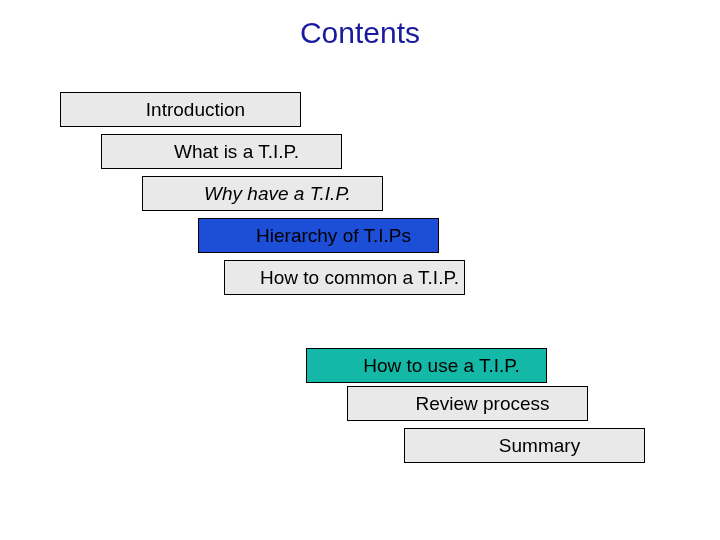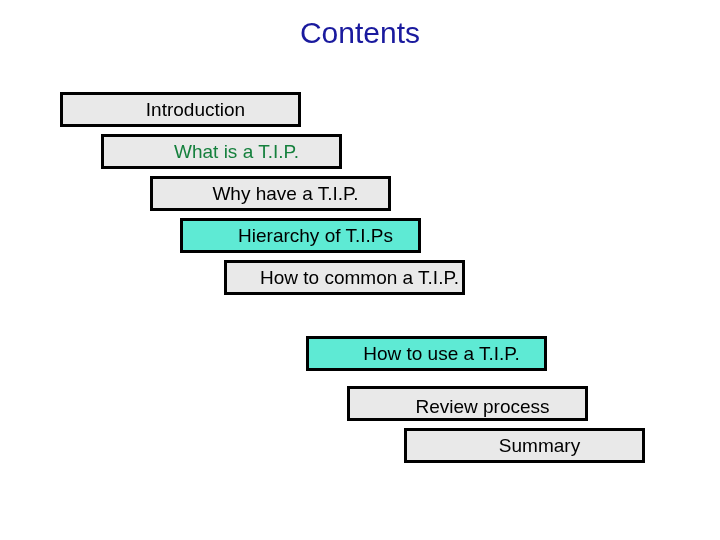--- a/index.html
+++ b/index.html
@@ -45,21 +45,21 @@
     width: 720px;
     height: 540px;
   }
 
   .stair-item {
     position: absolute;
     box-sizing: border-box;
     width: 241px;
     height: 35px;
     background: #e9e9e9;
-    border: 3px solid #0369a1;
+    border: 1px solid #0369a1;
     display: flex;
     align-items: center;
     justify-content: center;
     overflow: visible;
     padding-left: 16px;
   }
 
   .stair-label {
     font-family: "Liberation Sans", sans-serif;
     font-size: 19px;
@@ -76,35 +76,35 @@
 
 <div id="slide" style="background: rgb(255, 255, 255);">
 
   <div id="slide-title" style="color: rgb(26, 26, 158);">Contents</div>
 
   <div id="stair-list">
       <div class="stair-item" style="left: 60px; top: 92px; background: rgb(233, 233, 233); border-color: rgb(0, 0, 0);">
         <span class="stair-label" style="color: rgb(0, 0, 0);">Introduction</span>
       </div>
       <div class="stair-item" style="left: 101px; top: 134px; background: rgb(233, 233, 233); border-color: rgb(0, 0, 0);">
-        <span class="stair-label" style="color: #15803d;">What is a T.I.P.</span>
+        <span class="stair-label" style="color: #000000;">What is a T.I.P.</span>
       </div>
-      <div class="stair-item" style="left: 150px; top: 176px; background: rgb(233, 233, 233); border-color: rgb(0, 0, 0);">
+      <div class="stair-item" style="left: 142px; top: 176px; background: rgb(233, 233, 233); border-color: rgb(0, 0, 0); font-style: italic;">
         <span class="stair-label" style="color: rgb(0, 0, 0);">Why have a T.I.P.</span>
       </div>
-      <div class="stair-item" style="left: 180px; top: 218px; background: #5eead4; border-color: rgb(0, 0, 0);">
+      <div class="stair-item" style="left: 198px; top: 218px; background: #1d4ed8; border-color: rgb(0, 0, 0);">
         <span class="stair-label" style="color: rgb(0, 0, 0);">Hierarchy of T.I.Ps</span>
       </div>
       <div class="stair-item" style="left: 224px; top: 260px; background: rgb(233, 233, 233); border-color: rgb(0, 0, 0);">
         <span class="stair-label" style="color: rgb(0, 0, 0);">How to common a T.I.P.</span>
       </div>
-      <div class="stair-item" style="left: 306px; top: 336px; background: #5eead4; border-color: rgb(0, 0, 0);">
+      <div class="stair-item" style="left: 306px; top: 348px; background: #14b8a6; border-color: rgb(0, 0, 0);">
         <span class="stair-label" style="color: rgb(0, 0, 0);">How to use a T.I.P.</span>
       </div>
-      <div class="stair-item" style="left: 347px; top: 386px; background: rgb(233, 233, 233); border-color: rgb(0, 0, 0); align-items: flex-end;">
+      <div class="stair-item" style="left: 347px; top: 386px; background: rgb(233, 233, 233); border-color: rgb(0, 0, 0);">
         <span class="stair-label" style="color: rgb(0, 0, 0);">Review process</span>
       </div>
       <div class="stair-item" style="left: 388px; top: 428px; background: rgb(233, 233, 233); border-color: rgb(0, 0, 0); margin-left: 16px;">
         <span class="stair-label" style="color: rgb(0, 0, 0);">Summary</span>
       </div>
     </div>
 
 </div>
 
 </body></html>

